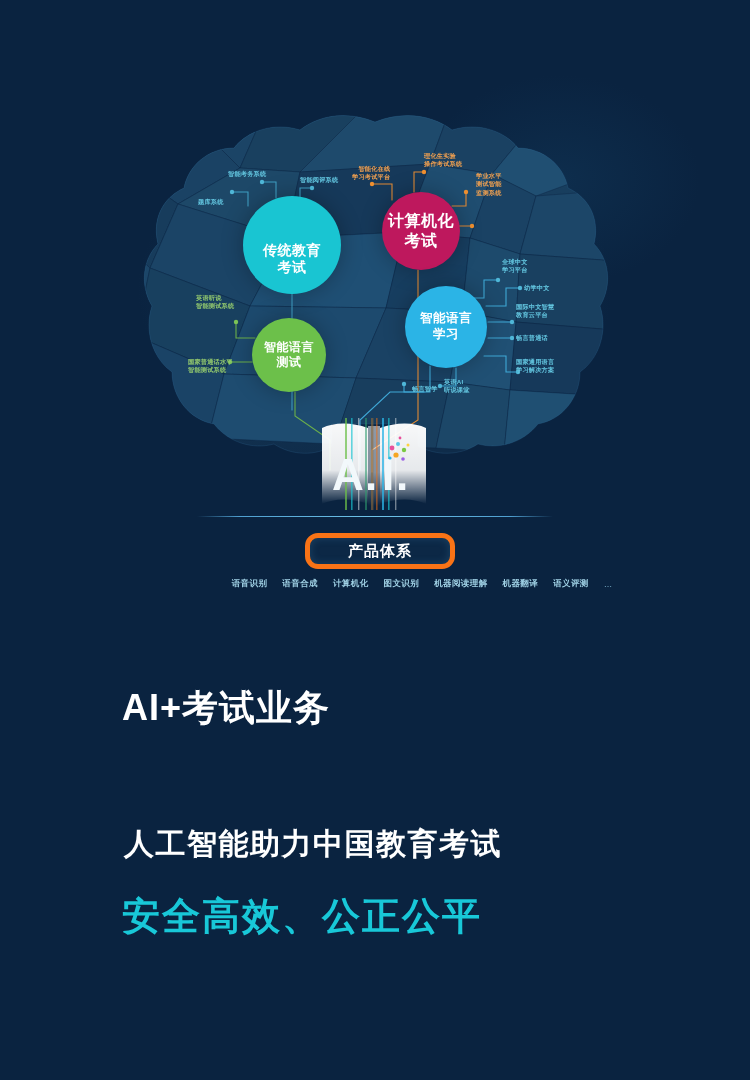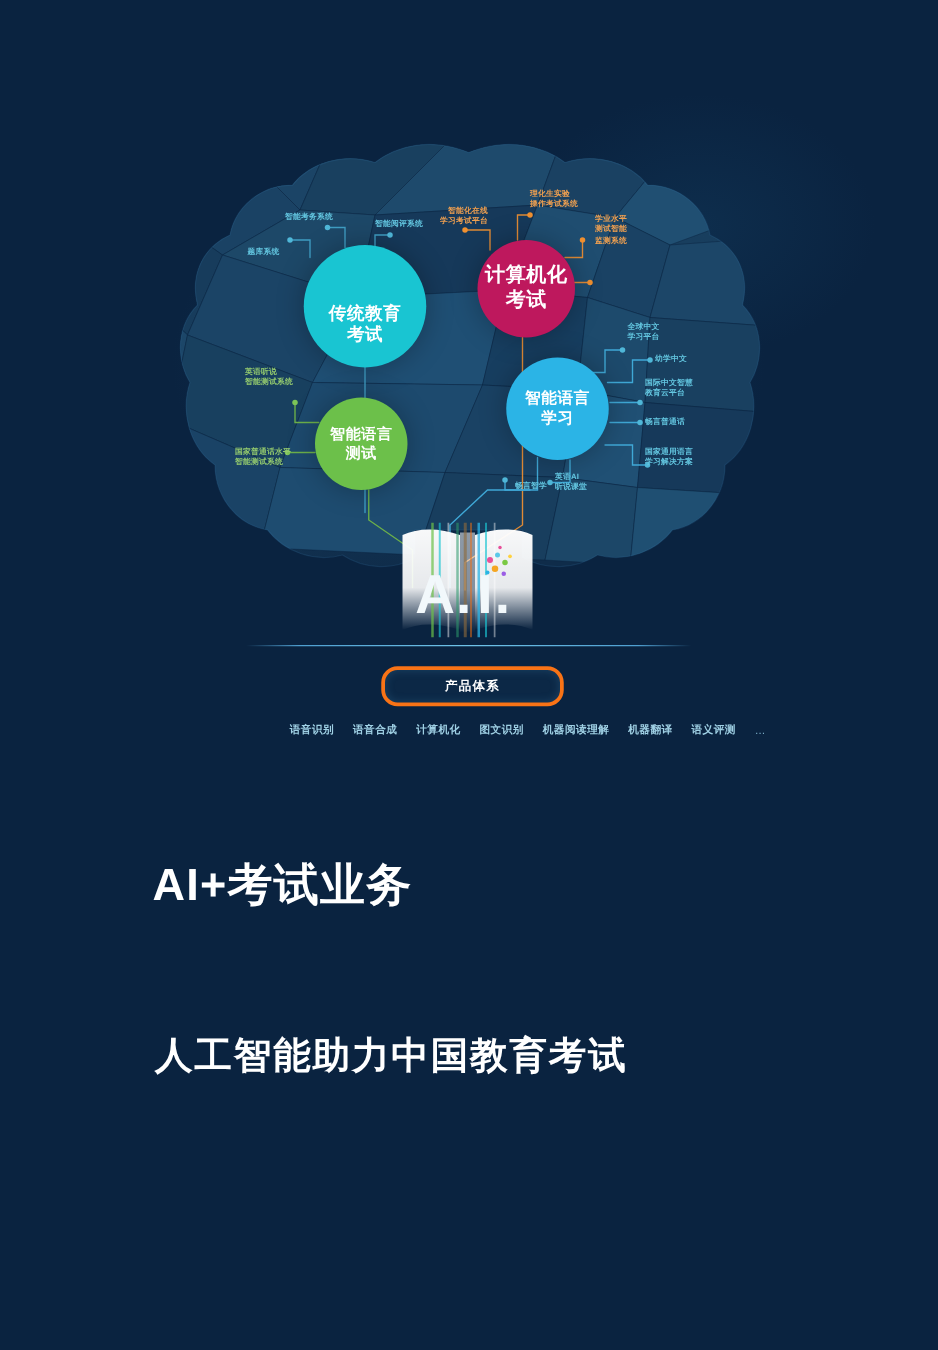--- a/index.html
+++ b/index.html
@@ -51,23 +51,23 @@
   .book{position:absolute;left:318px;top:418px;width:112px;height:92px;}
   .book svg{position:absolute;left:0;top:0;}
 
   .divider{
     position:absolute;left:197px;top:516px;width:356px;height:1px;
     background:linear-gradient(90deg,rgba(60,140,190,0) 0%,#4f9fd0 12%,#6fc3e8 50%,#4f9fd0 88%,rgba(60,140,190,0) 100%);
   }
 
   .prod-btn{
     position:absolute;left:305px;top:533px;width:140px;height:26px;
-    border:3px solid #f97316;border-radius:13px;
+    border:5px solid #f97316;border-radius:13px;
     display:flex;align-items:center;justify-content:center;
-    font-size:10px;font-weight:bold;color:#ffffff;letter-spacing:1px;
+    font-size:15px;font-weight:bold;color:#ffffff;letter-spacing:1px;
     background:rgba(14,45,76,.5);
     box-shadow:0 0 8px rgba(70,150,200,.25) inset;
   }
 
   .tagrow{
     position:absolute;left:0;top:578px;width:750px;
     display:flex;align-items:center;justify-content:center;gap:15px;padding-left:47px;
   }
   .tag{font-size:8.5px;color:#9fd0e4;font-weight:bold;letter-spacing:.4px;white-space:nowrap;}
   .tag-dots{font-size:8.5px;color:#7fb4cc;}
@@ -350,14 +350,15 @@
     <span class="tag">计算机化</span>
     <span class="tag">图文识别</span>
     <span class="tag">机器阅读理解</span>
     <span class="tag">机器翻译</span>
     <span class="tag">语义评测</span>
     <span class="tag-dots">…</span>
   </div>
 
   <div class="headline">AI+考试业务</div>
   <div class="sub1">人工智能助力中国教育考试</div>
+  <div class="sub2">安全高效、公正公平</div>
 
 </div>
 
 </body></html>

